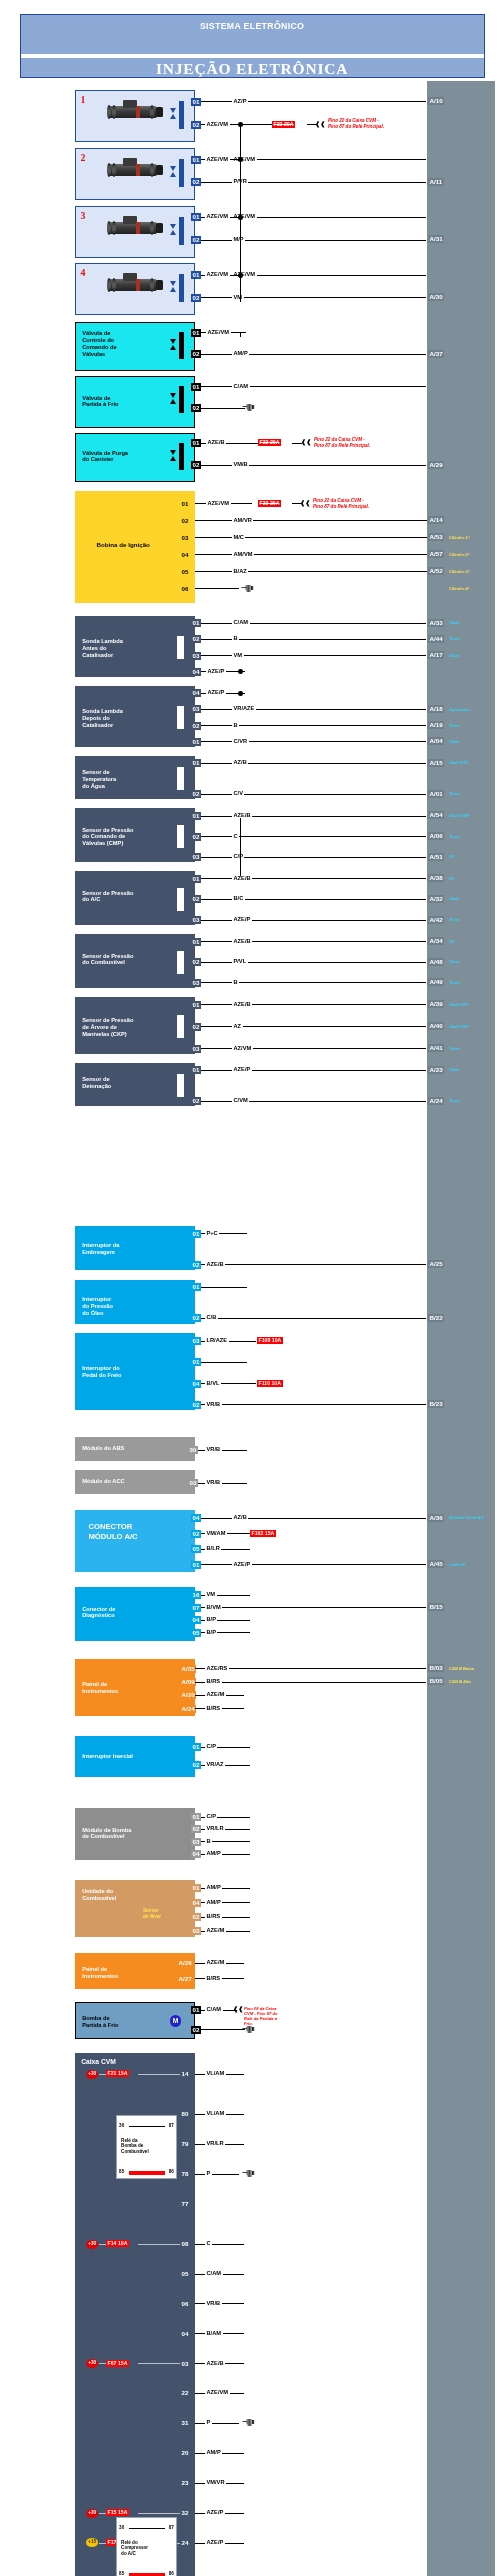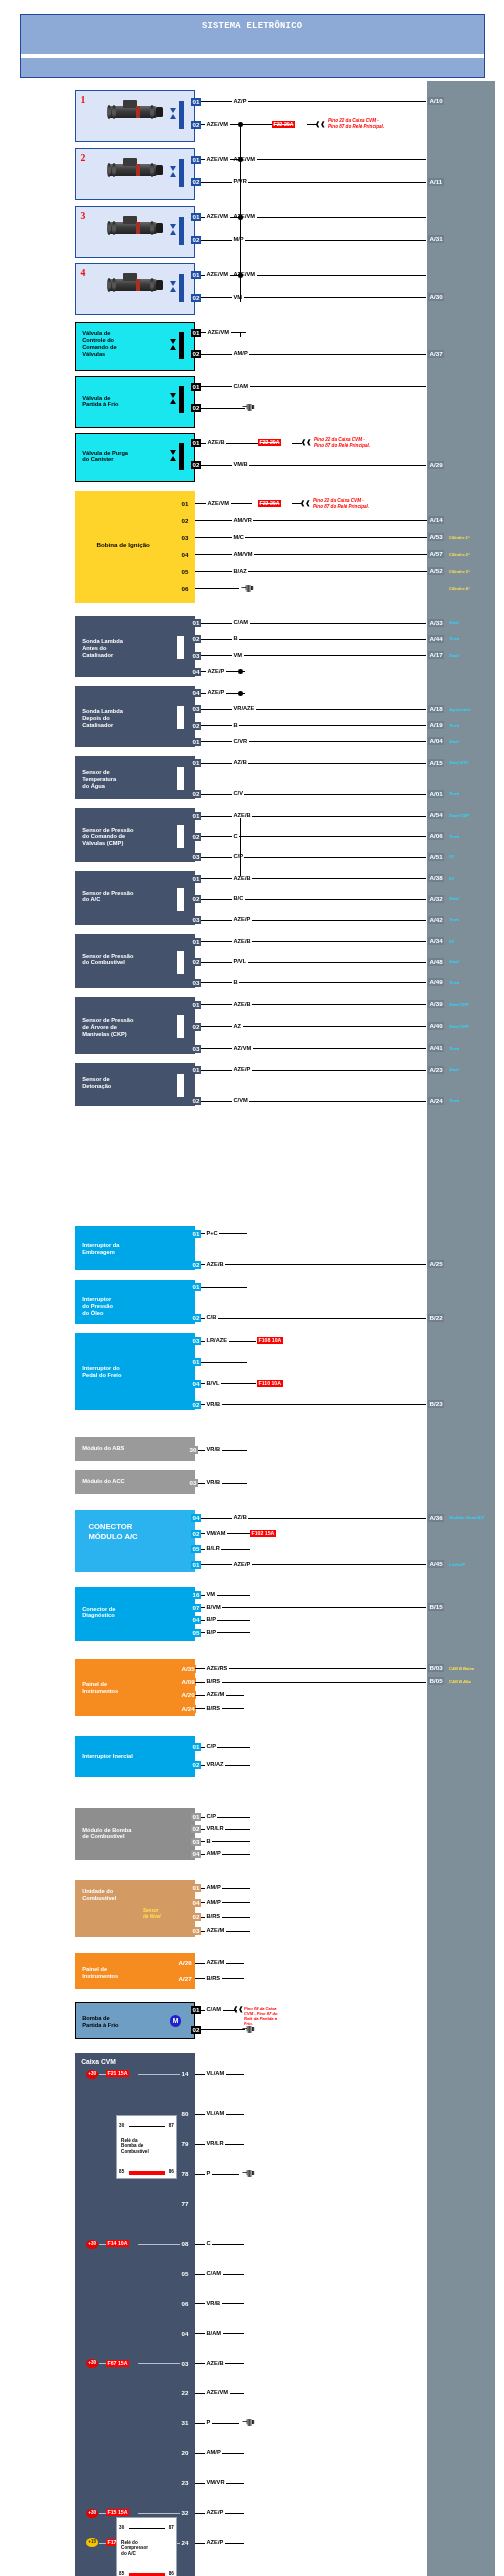--- a/index.html
+++ b/index.html
@@ -20,21 +20,21 @@
   .header {
     position: absolute;
     left: 19.6px; top: 14.4px;
     width: 465px; height: 64px;
     background: #8da9d6;
     border: 1.5px solid #23479c;
   }
   .header-title {
     text-align: center;
     color: #ffffff;
-    font-family: Liberation Mono, monospace;
+    font-family: Liberation Sans, sans-serif;
     font-weight: bold;
     font-size: 8.8px;
     letter-spacing: 0.3px;
     padding-top: 5.2px;
   }
   .header-sub-wrap { display: flex; justify-content: center; margin-top: 4.6px; }
   .header-sub {
     background: #ffffff;
     color: #1b3f96;
     font-size: 8.2px;
@@ -262,20 +262,21 @@
   .bar-blk  { position:absolute; width:4.6px; background:#000; }
 </style>
 </head>
 <body>
 
 <div id="page">
 
   <div class="header">
     <div class="header-title">SISTEMA ELETRÔNICO</div>
     <div class="header-rule"></div>
+    <div class="header-main">INJEÇÃO ELETRÔNICA</div>
   </div>
 
   <div class="ecu-spine"></div>
 
   <div id="layer">
       <div class="comp injector" style="left:75px;top:90px;width:120px;height:52px;">
         <div class="idx">1</div>
         <div class="inj-photo">
           <div class="inj-body"></div>
           <div class="inj-top"></div>

